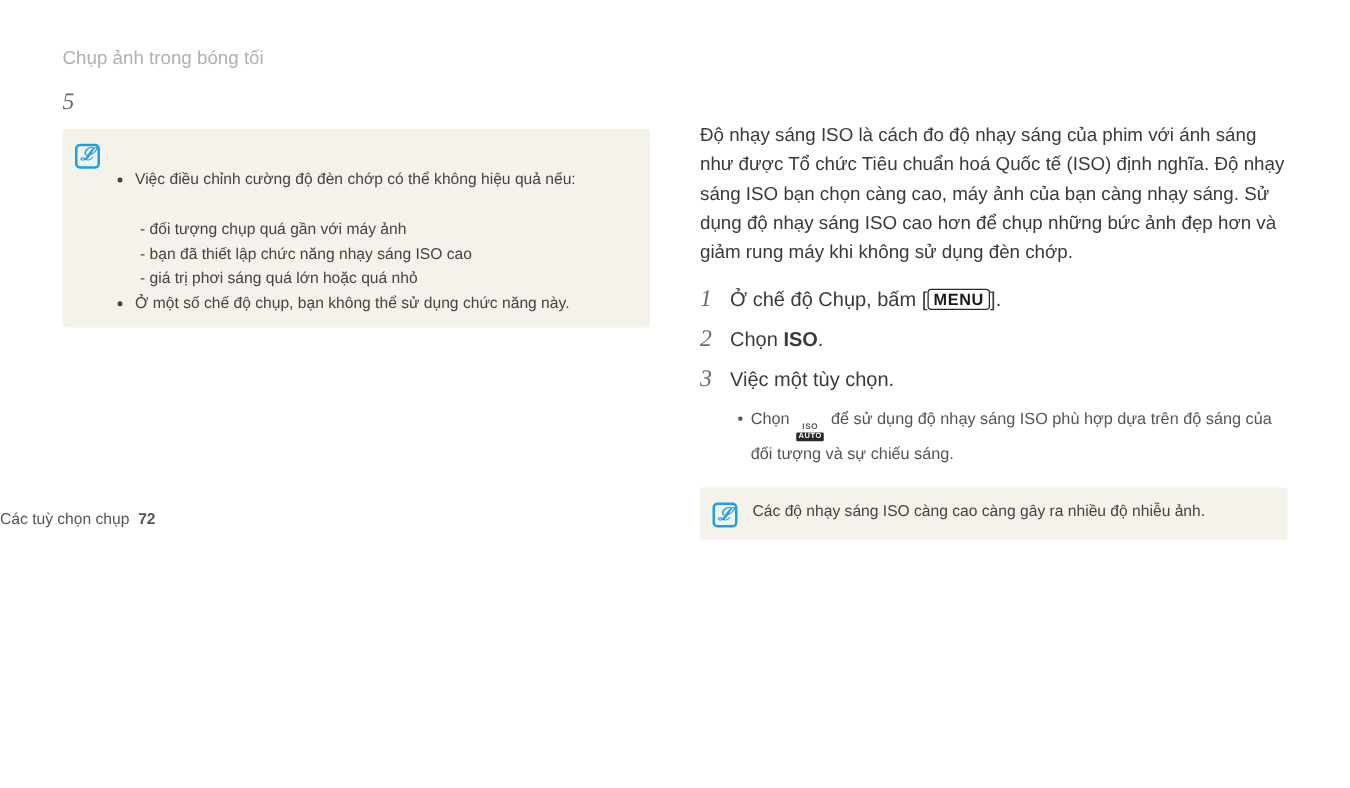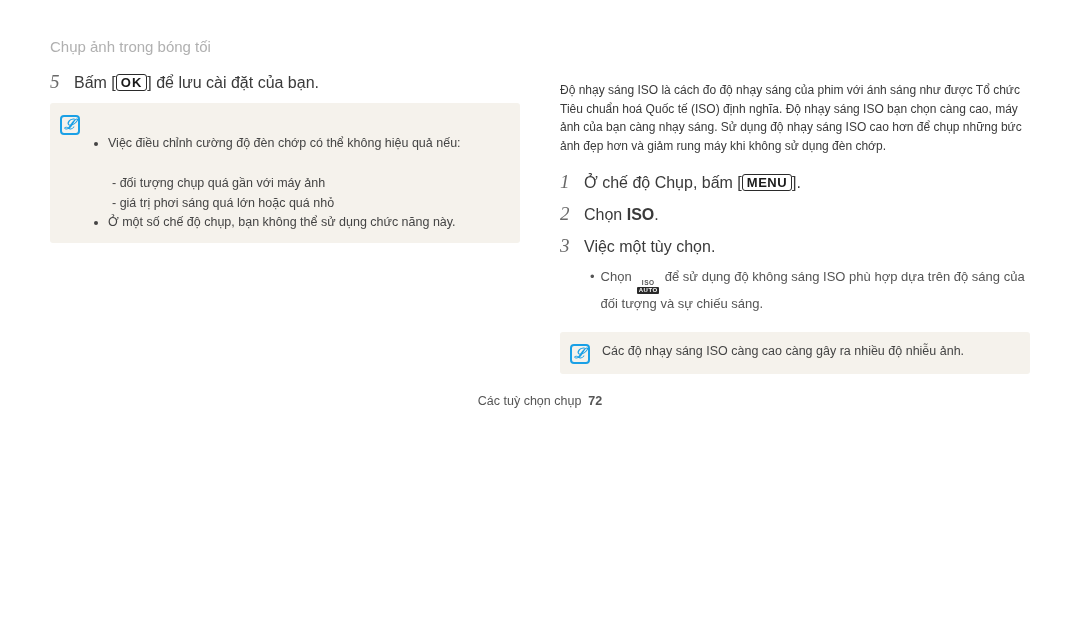--- a/index.html
+++ b/index.html
@@ -11,55 +11,53 @@
   .step-line { display: flex; align-items: baseline; gap: 10px; font-size: 16px; margin-bottom: 10px; }
   .step-num { font-family: Georgia, "Times New Roman", serif; font-style: italic; font-size: 19px; color: #6a6a6a; min-width: 14px; }
   .hard-label { display: inline-block; border: 1.6px solid #2a2a2a; border-radius: 3px; padding: 0 4px; font-weight: 900; font-size: 13px; letter-spacing: 1px; color: #1a1a1a; vertical-align: 1px; }
   .note-box { background: #f5f2ec; border-radius: 3px; padding: 10px 12px 10px 10px; display: flex; gap: 12px; align-items: flex-start; font-size: 12.5px; line-height: 1.55; color: #444; }
   .note-icon { flex: 0 0 auto; width: 20px; height: 20px; border: 2px solid #1aa0e6; border-radius: 4px; display: flex; align-items: center; justify-content: center; color: #1aa0e6; font-weight: 700; font-style: italic; font-family: Georgia, serif; font-size: 14px; margin-top: 2px; }
   .note-body ul { list-style: disc; padding-left: 16px; margin-top: 21px; }
   .note-body ul ul { list-style: none; padding-left: 4px; }
   .note-body ul ul li::before { content: "- "; }
   .section-title { font-size: 18px; font-weight: 700; color: #1aa0e6; display: inline; }
   .mode-letters { display: inline-block; margin-left: 16px; color: #9a9a9a; font-weight: 700; letter-spacing: 6px; font-size: 15px; vertical-align: 2px; }
-  .desc { font-size: 12px; line-height: 1.55; margin: 10px 0 16px 0; }
+  .desc { font-size: 15px; line-height: 1.55; margin: 26px 0 16px 0; }
   .bold { font-weight: 700; }
   .sub-bullet { display: flex; gap: 6px; font-size: 13px; line-height: 1.5; padding-left: 30px; margin-top: 4px; color: #555; }
   .sub-bullet-dot { flex: 0 0 auto; }
   .iso-icon { display: inline-flex; flex-direction: column; align-items: center; vertical-align: -4px; margin: 0 2px; }
   .iso-icon .t { font-size: 6.5px; font-weight: 900; letter-spacing: 0.5px; line-height: 1; }
   .iso-icon .b { font-size: 6px; font-weight: 900; background: #2a2a2a; color: #fff; padding: 0 1.5px; line-height: 1.2; border-radius: 1px; letter-spacing: 0.5px; }
   .note-single { margin-top: 18px; font-size: 12.5px; }
-  .footer { position: absolute; bottom: 44px; left: 0; width: 100%; text-align: center; font-size: 12.5px; color: #555; }
+  .footer { position: absolute; bottom: 30px; left: 0; width: 100%; text-align: left; font-size: 12.5px; color: #555; }
   .footer .pn { font-weight: 700; }
   .menu-text { font-weight: 900; letter-spacing: 0.5px; }
 </style>
 </head>
 <body>
 
 <div class="page">
   <div class="breadcrumb">Chụp ảnh trong bóng tối</div>
 
   <div class="cols">
 
     <div class="col">
       <div class="step-line">
         <span class="step-num">5</span>
-        <span>
-          <span>Bấm [</span><span class="hard-label">OK</span><span>] để lưu cài đặt của bạn.</span>
-        </span>
       </div>
 
       <div class="note-box">
         <div class="note-icon">ℒ</div>
         <div class="note-body">
           <ul>
             <li><span>Việc điều chỉnh cường độ đèn chớp có thể không hiệu quả nếu:</span>
               <ul>
                 <li>đối tượng chụp quá gần với máy ảnh</li>
+                <li>bạn đã thiết lập chức năng nhạy sáng ISO cao</li>
                 <li>giá trị phơi sáng quá lớn hoặc quá nhỏ</li>
               </ul>
             </li>
             <li>Ở một số chế độ chụp, bạn không thể sử dụng chức năng này.</li>
           </ul>
         </div>
       </div>
     </div>
 
     <div class="col">
@@ -83,21 +81,21 @@
         <span class="step-num">3</span>
         <span>Việc một tùy chọn.</span>
       </div>
 
       <div class="sub-bullet">
         <span class="sub-bullet-dot">•</span>
         <span>
           <span>Chọn </span><span class="iso-icon">
               <span class="t">ISO</span>
               <span class="b">AUTO</span>
-            </span><span> để sử dụng độ không sáng ISO phù hợp dựa trên độ sáng của đối tượng và sự chiếu sáng.</span>
+            </span><span> để sử dụng độ nhạy sáng ISO phù hợp dựa trên độ sáng của đối tượng và sự chiếu sáng.</span>
         </span>
       </div>
 
       <div class="note-box note-single">
         <div class="note-icon">ℒ</div>
         <div class="note-body">Các độ nhạy sáng ISO càng cao càng gây ra nhiều độ nhiễu ảnh.</div>
       </div>
     </div>
   </div>
 

